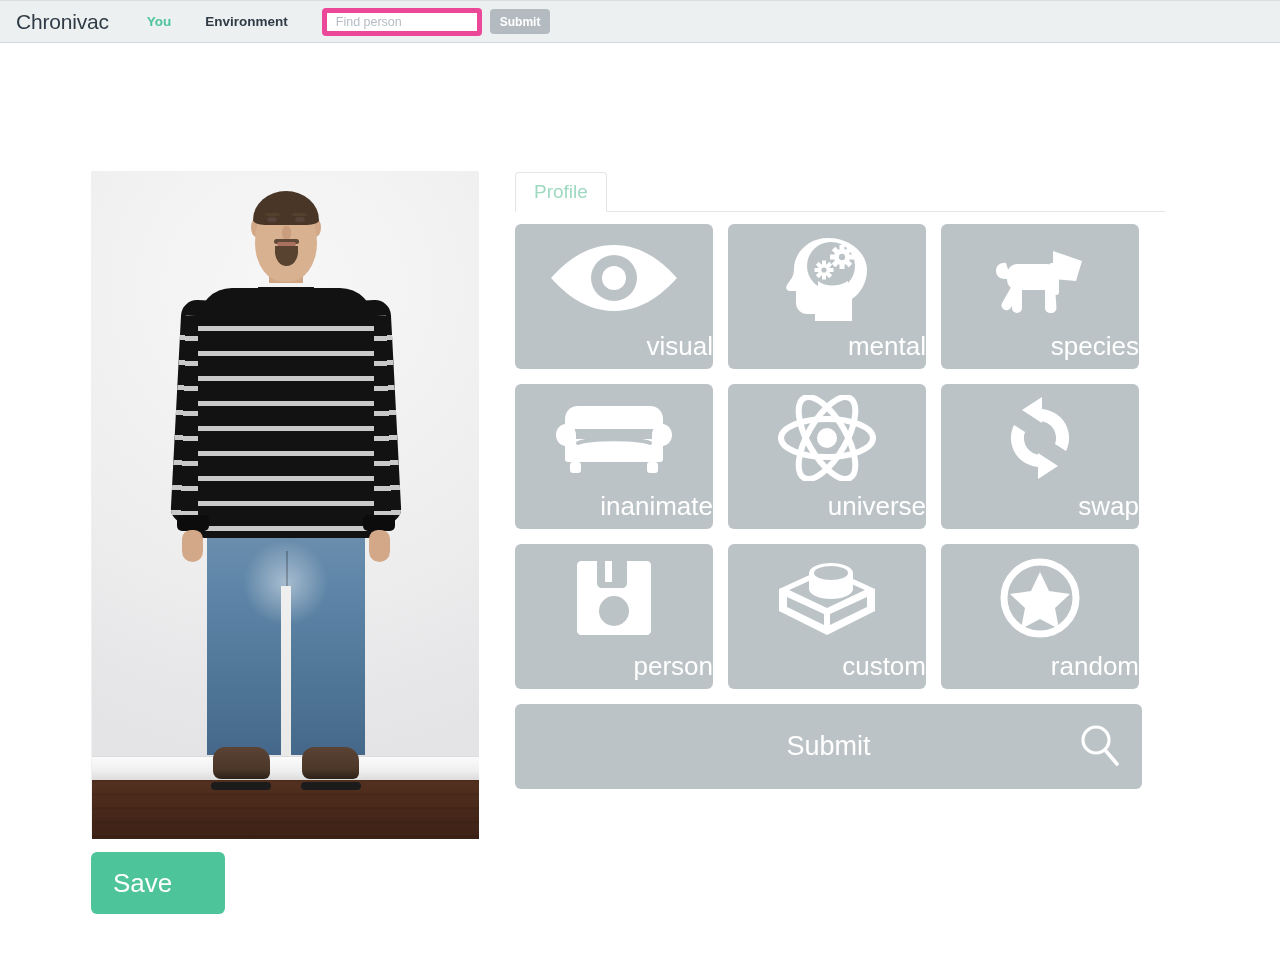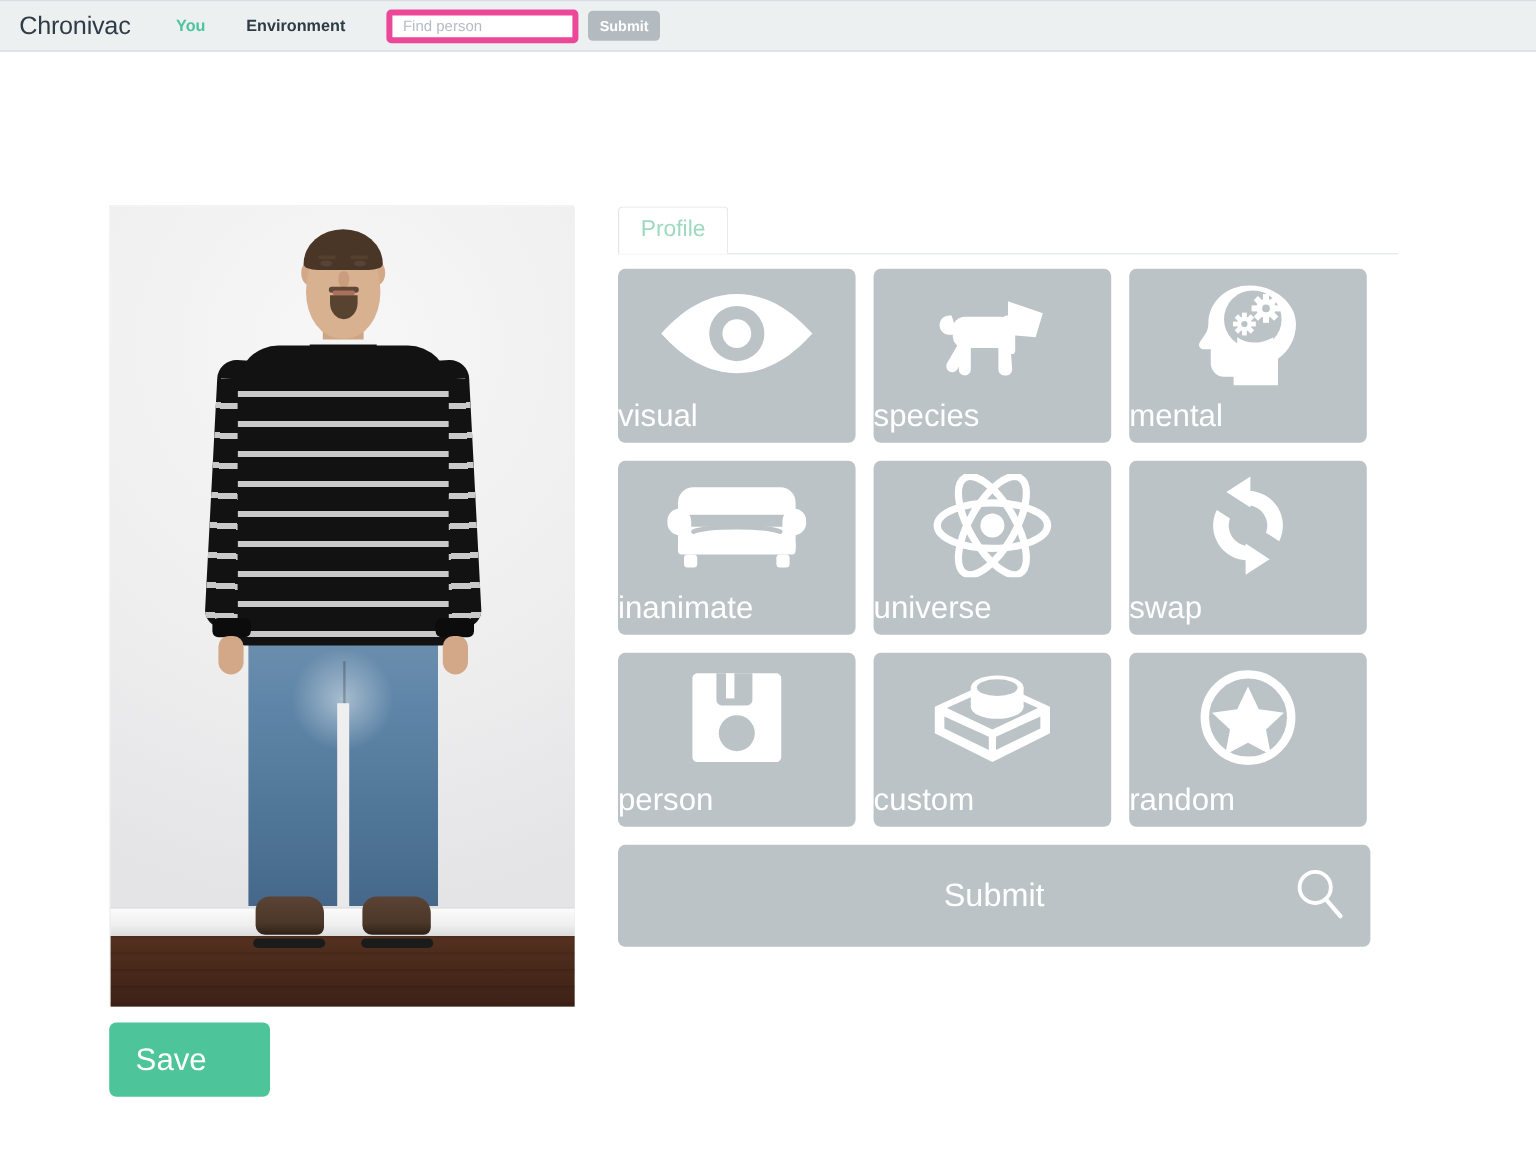--- a/index.html
+++ b/index.html
@@ -95,21 +95,21 @@
     margin-top:12px;
     display:grid;
     grid-template-columns:repeat(3,198px);
     gap:15px;
   }
   .tile {
     height:145px;
     background:#bcc3c7;
     border-radius:6px;
     display:flex; flex-direction:column;
-    align-items:flex-start; justify-content:flex-end;
+    align-items:flex-end; justify-content:flex-end;
     cursor:pointer;
     position:relative;
   }
   .tile .glyph {
     flex:1; display:flex; align-items:center; justify-content:center;
     width:100%;
   }
   .tile .glyph svg { display:block; }
   .tile .tile-label {
     color:#ffffff; font-size:26px; line-height:30px;
@@ -295,38 +295,20 @@
           <path d="M65 6 C 30 6 8 33 2 39 C 8 45 30 72 65 72 C 100 72 122 45 128 39 C 122 33 100 6 65 6 Z" fill="#ffffff"></path>
           <circle cx="65" cy="39" r="23" fill="#bcc3c7"></circle>
           <circle cx="65" cy="39" r="12" fill="#ffffff"></circle>
         </svg>
       </div>
       <div class="tile-label">visual</div>
     </div>
 
     <div class="tile">
       <div class="glyph">
-        <svg width="100" height="82" viewBox="0 0 100 82">
-          <g fill="#ffffff">
-            <path d="M63 14 L92 24 L86 44 L63 42 Z"></path>
-            <rect x="59" y="26" width="10" height="32" rx="3"></rect>
-            <path d="M16 26 c-6 -1 -10 3 -10 8 c0 5 4 8 9 8 l6 0 Z"></path>
-            <rect x="17" y="27" width="50" height="26" rx="10"></rect>
-            <rect x="22" y="46" width="10" height="30" rx="5"></rect>
-            <rect x="22" y="46" width="10" height="30" rx="5" transform="rotate(30 27 50)"></rect>
-            <rect x="55" y="46" width="10" height="30" rx="5"></rect>
-            <rect x="55" y="46" width="10" height="30" rx="5" transform="rotate(-4 60 50)"></rect>
-          </g>
-        </svg>
-      </div>
-      <div class="tile-label">species</div>
-    </div>
-
-    <div class="tile">
-      <div class="glyph">
         <svg width="86" height="86" viewBox="0 0 86 86">
           <path d="M44 3 C23 3 10 19 10 34 c0 8 -4 11 -7 16 c-2 3 0 6 3 6 h6 v12 c0 6 5 11 11 11 h8 v6 c0 3 2 5 5 5 h27 c3 0 5-2 5-5 V64 c9-6 15-17 15-29 C83 18 66 3 44 3 Z" fill="#ffffff"></path>
           <circle cx="47" cy="31" r="24" fill="#bcc3c7"></circle>
           <g fill="#ffffff">
             <circle cx="58" cy="22" r="8"></circle>
             <g transform="translate(58,22)">
               <rect x="-2.5" y="-12" width="5" height="24"></rect>
               <rect x="-12" y="-2.5" width="24" height="5"></rect>
               <rect x="-2.5" y="-12" width="5" height="24" transform="rotate(45)"></rect>
               <rect x="-12" y="-2.5" width="24" height="5" transform="rotate(45)"></rect>
@@ -342,20 +324,38 @@
             <circle cx="40" cy="35" r="2.6" fill="#bcc3c7"></circle>
             <path d="M34 46 c8 6 20 6 30 0 v8 c-10 6 -22 6 -30 0 Z"></path>
           </g>
         </svg>
       </div>
       <div class="tile-label">mental</div>
     </div>
 
     <div class="tile">
       <div class="glyph">
+        <svg width="100" height="82" viewBox="0 0 100 82">
+          <g fill="#ffffff">
+            <path d="M63 14 L92 24 L86 44 L63 42 Z"></path>
+            <rect x="59" y="26" width="10" height="32" rx="3"></rect>
+            <path d="M16 26 c-6 -1 -10 3 -10 8 c0 5 4 8 9 8 l6 0 Z"></path>
+            <rect x="17" y="27" width="50" height="26" rx="10"></rect>
+            <rect x="22" y="46" width="10" height="30" rx="5"></rect>
+            <rect x="22" y="46" width="10" height="30" rx="5" transform="rotate(30 27 50)"></rect>
+            <rect x="55" y="46" width="10" height="30" rx="5"></rect>
+            <rect x="55" y="46" width="10" height="30" rx="5" transform="rotate(-4 60 50)"></rect>
+          </g>
+        </svg>
+      </div>
+      <div class="tile-label">species</div>
+    </div>
+
+    <div class="tile">
+      <div class="glyph">
         <svg width="116" height="80" viewBox="0 0 116 80">
           <g fill="#ffffff">
             <path d="M22 8 h72 c8 0 13 6 13 13 v10 H9 V21 C9 14 14 8 22 8 Z"></path>
             <path d="M10 26 c-6 0 -10 5 -10 11 c0 6 4 10 9 11 v12 h98 V48 c5 -1 9 -5 9 -11 c0 -6 -4 -11 -10 -11 c-6 0 -10 5 -10 11 v4 H20 v-4 c0 -6 -4 -11 -10 -11 Z"></path>
             <rect x="9" y="52" width="98" height="12" rx="3"></rect>
             <rect x="14" y="64" width="11" height="11" rx="3"></rect>
             <rect x="91" y="64" width="11" height="11" rx="3"></rect>
           </g>
           <path d="M22 45 c12 -5 60 -5 72 0" stroke="#bcc3c7" stroke-width="4" fill="none" stroke-linecap="round"></path>
         </svg>

